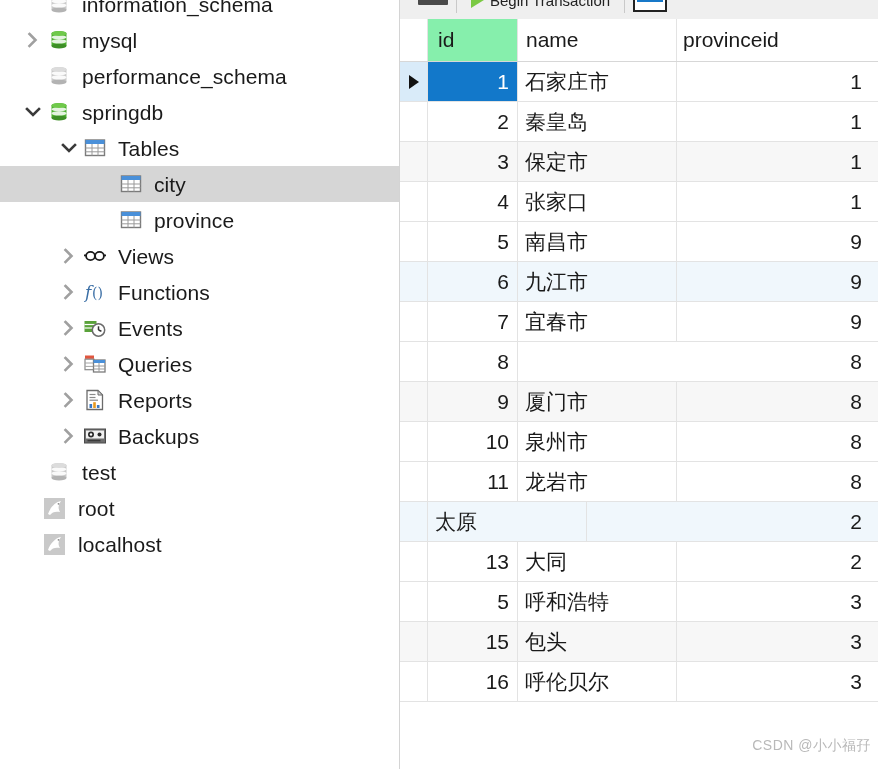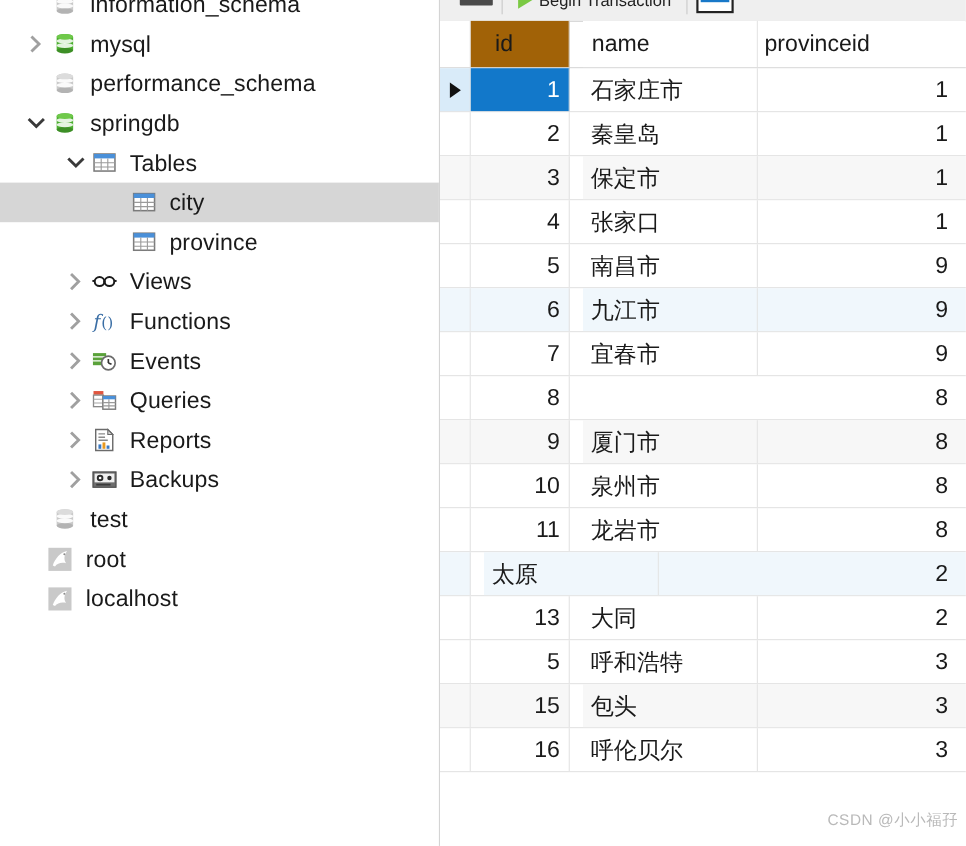--- a/index.html
+++ b/index.html
@@ -147,29 +147,29 @@
     display: flex;
     align-items: center;
     font-size: 21px;
     color: #1a1a1a;
     border-right: 1px solid #e3e3e3;
     overflow: hidden;
     white-space: nowrap;
   }
   .c-marker { flex: 0 0 28px; justify-content: center; border-right: 1px solid #e3e3e3;}
   .c-id     { flex: 0 0 90px;  justify-content: flex-end; padding-right: 8px; }
-  .c-name   { flex: 0 0 159px; justify-content: flex-start; padding-left: 7px; margin-left: 12px; }
+  .c-name   { flex: 0 0 159px; justify-content: flex-start; padding-left: 7px; }
   .c-pid    { flex: 1 1 auto;  justify-content: flex-end; padding-right: 17px; border-right: none;}
 
   .grow.header .gcell {
     color: #1a1a1a;
     font-size: 21px;
     background: #ffffff;
   }
-  .grow.header .c-id { justify-content: flex-start; padding-left: 22px; background: #a16207; }
+  .grow.header .c-id { justify-content: flex-start; padding-left: 10px; background: #86efac; }
   .grow.header .c-marker { background: #ffffff; }
   .grow.header .c-name { padding-left: 8px; }
   .grow.header .c-pid { justify-content: flex-start; padding-left: 6px; }
 
   
   .grow.tint-gray  .gcell { background: #f7f7f7; }
   .grow.tint-blue  .gcell { background: #f0f7fc; }
 
   
   .grow.current .c-marker { background: #d9ebf9; }

